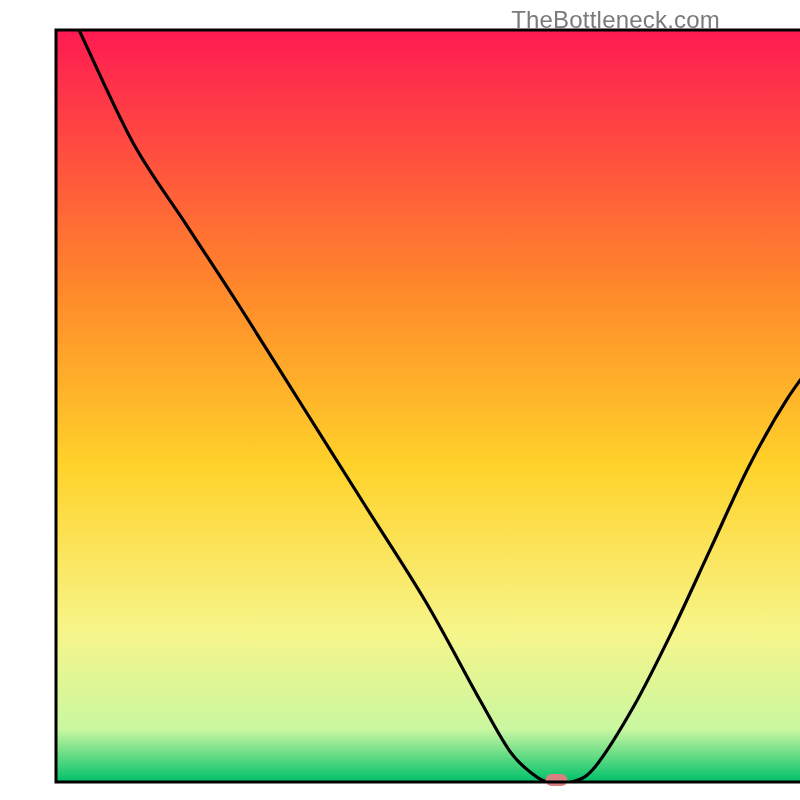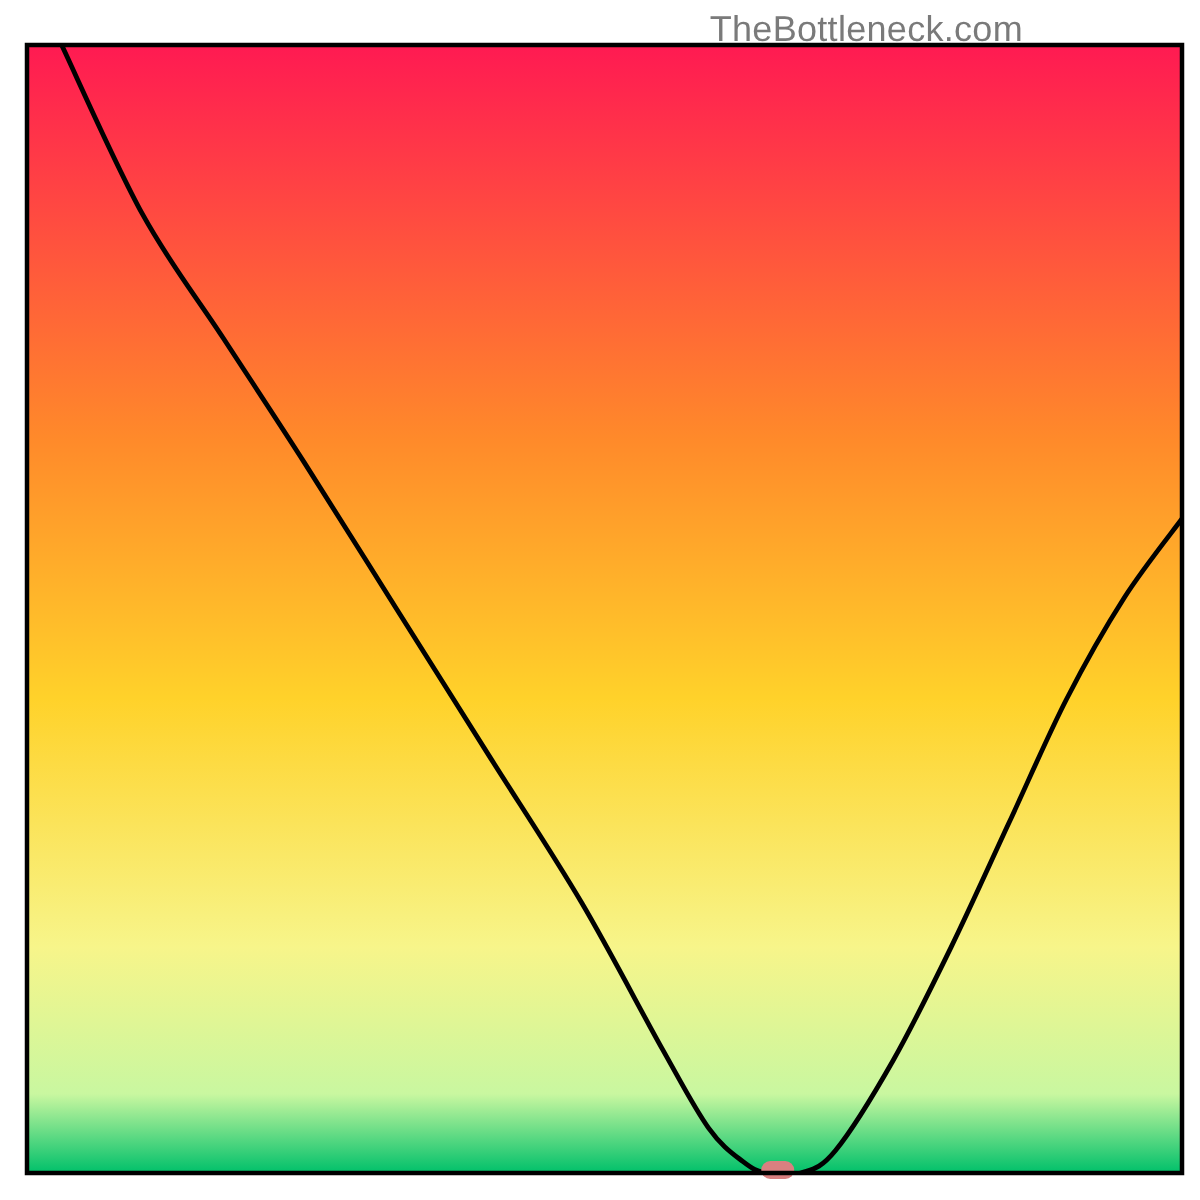--- a/index.html
+++ b/index.html
@@ -8,20 +8,21 @@
     width: 800px;
     height: 800px;
     overflow: hidden;
     font-family: Arial, Helvetica, sans-serif;
     background: #ffffff;
   }
   .chart-container {
     position: relative;
     width: 696px;
     height: 800px;
+    margin-left: 38px;
   }
   .watermark {
     position: absolute;
     top: 6px;
     right: 14px;
     color: #7a7a7a;
     font-size: 24px;
     font-weight: 500;
     letter-spacing: 0.2px;
     z-index: 20;

